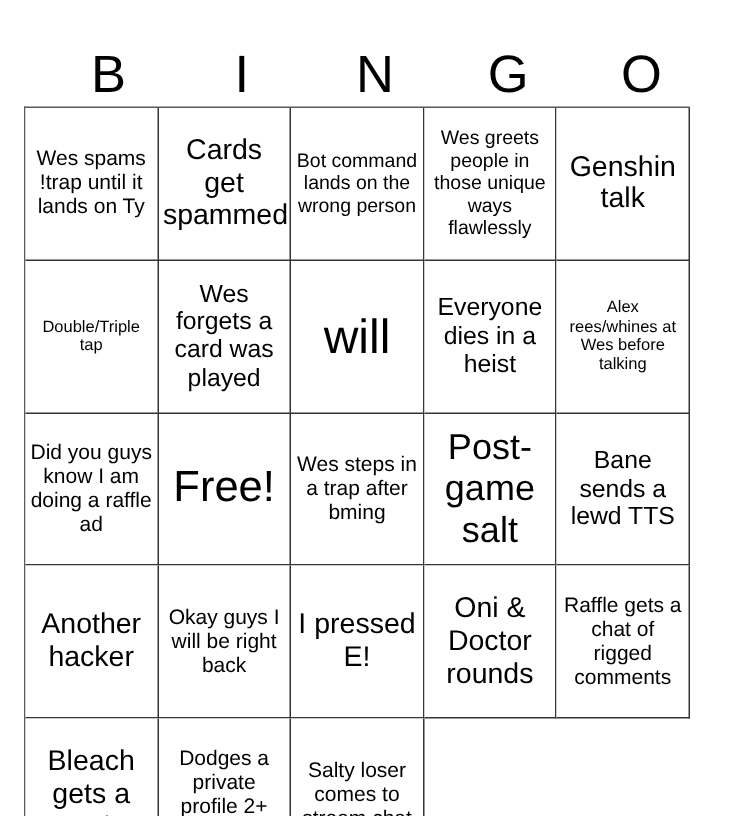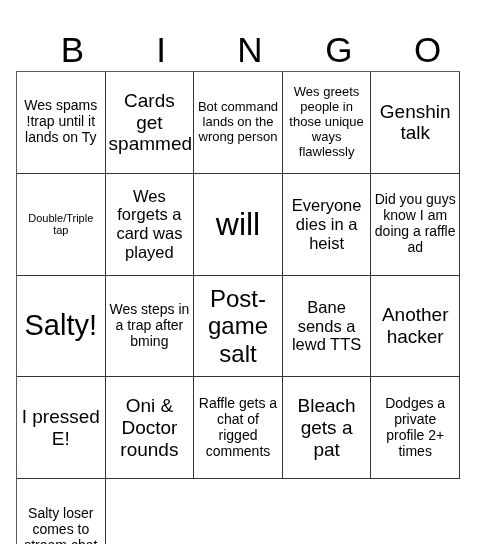--- a/index.html
+++ b/index.html
@@ -130,37 +130,43 @@
       <span class="cell-text fs-lg">Wes forgets a card was played</span>
     </div>
     <div class="bingo-cell">
       <span class="cell-text fs-huge">will</span>
     </div>
     <div class="bingo-cell">
       <span class="cell-text fs-lg">Everyone dies in a heist</span>
     </div>
 
     <div class="bingo-cell">
+      <span class="cell-text fs-xs">Alex rees/whines at Wes before talking</span>
+    </div>
+    <div class="bingo-cell">
       <span class="cell-text fs-md">Did you guys know I am doing a raffle ad</span>
     </div>
     <div class="bingo-cell">
-      <span class="cell-text fs-free">Salty!</span>
+      <span class="cell-text fs-free">Free!</span>
     </div>
     <div class="bingo-cell">
       <span class="cell-text fs-md">Wes steps in a trap after bming</span>
     </div>
     <div class="bingo-cell">
       <span class="cell-text fs-xxl">Post-game salt</span>
     </div>
 
     <div class="bingo-cell">
       <span class="cell-text fs-lg">Bane sends a lewd TTS</span>
     </div>
     <div class="bingo-cell">
       <span class="cell-text fs-xl">Another hacker</span>
+    </div>
+    <div class="bingo-cell">
+      <span class="cell-text fs-md">Okay guys I will be right back</span>
     </div>
     <div class="bingo-cell">
       <span class="cell-text fs-xl">I pressed E!</span>
     </div>
     <div class="bingo-cell">
       <span class="cell-text fs-xl">Oni &amp; Doctor rounds</span>
     </div>
 
     <div class="bingo-cell">
       <span class="cell-text fs-md">Raffle gets a chat of rigged comments</span>

